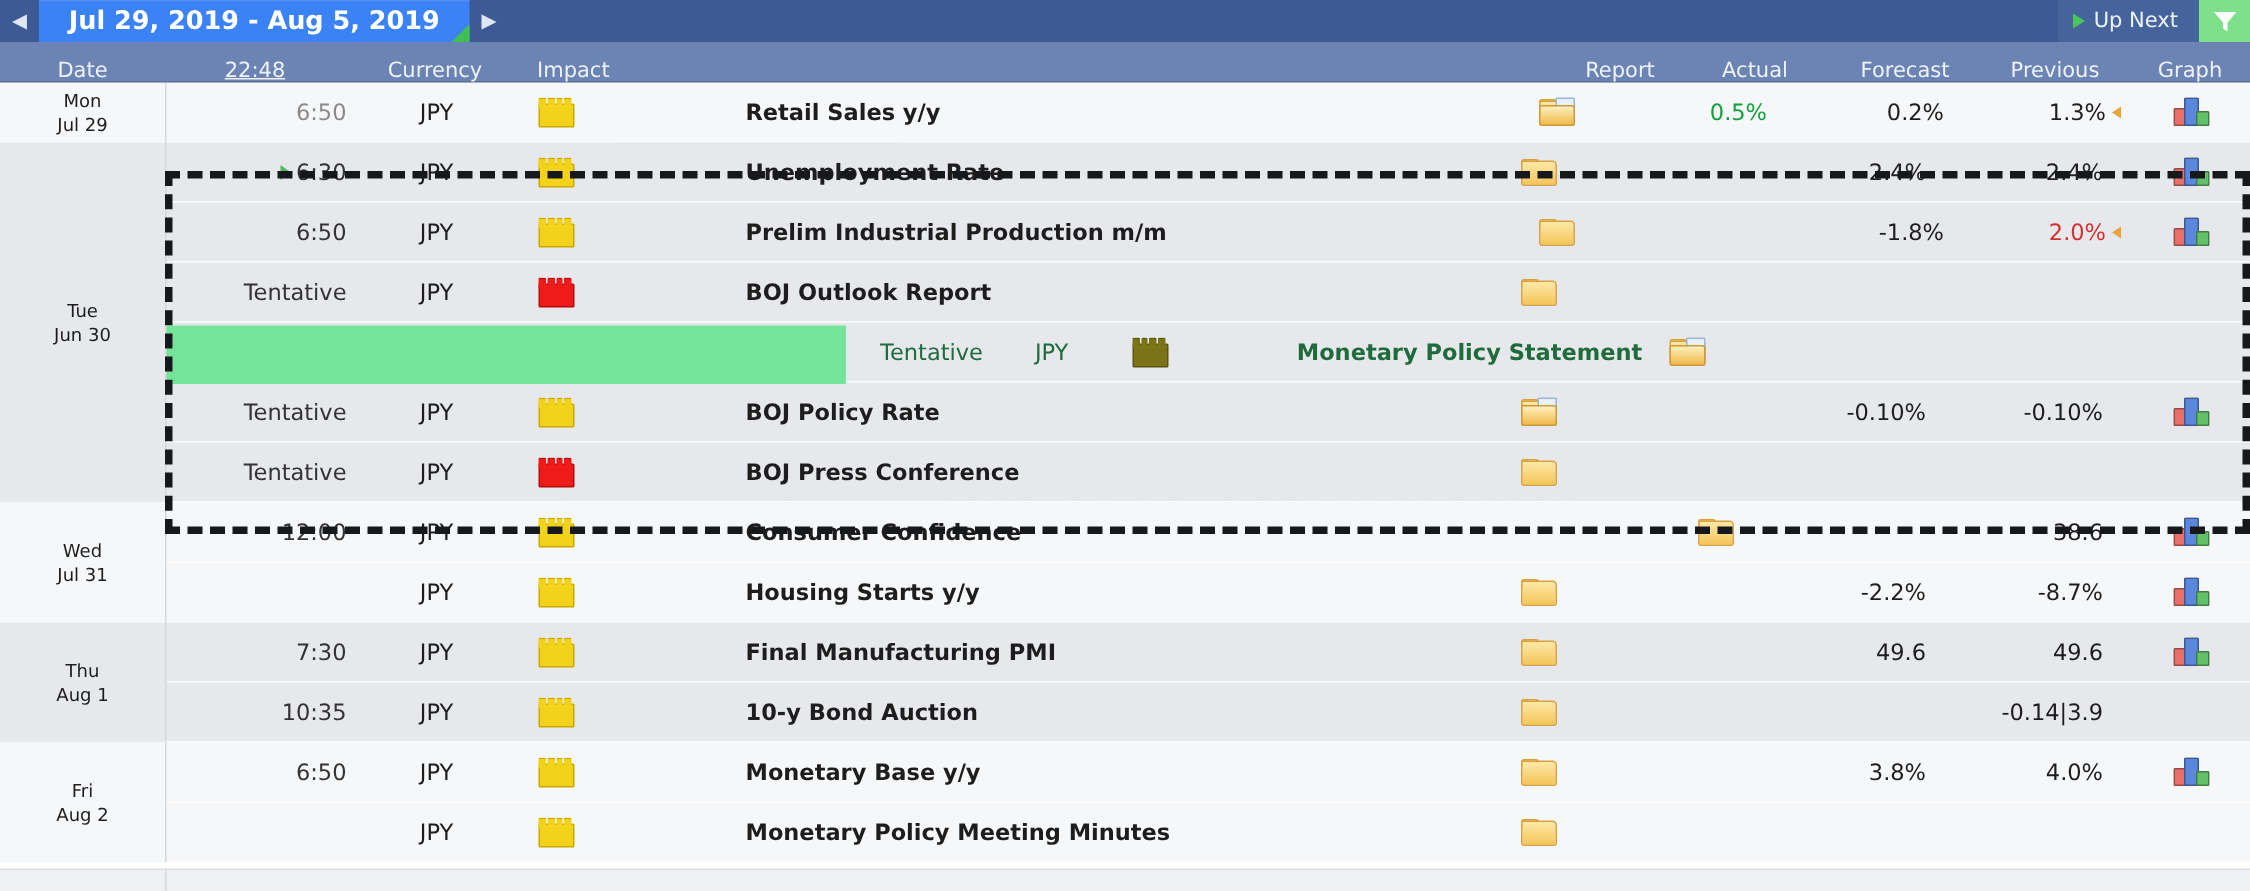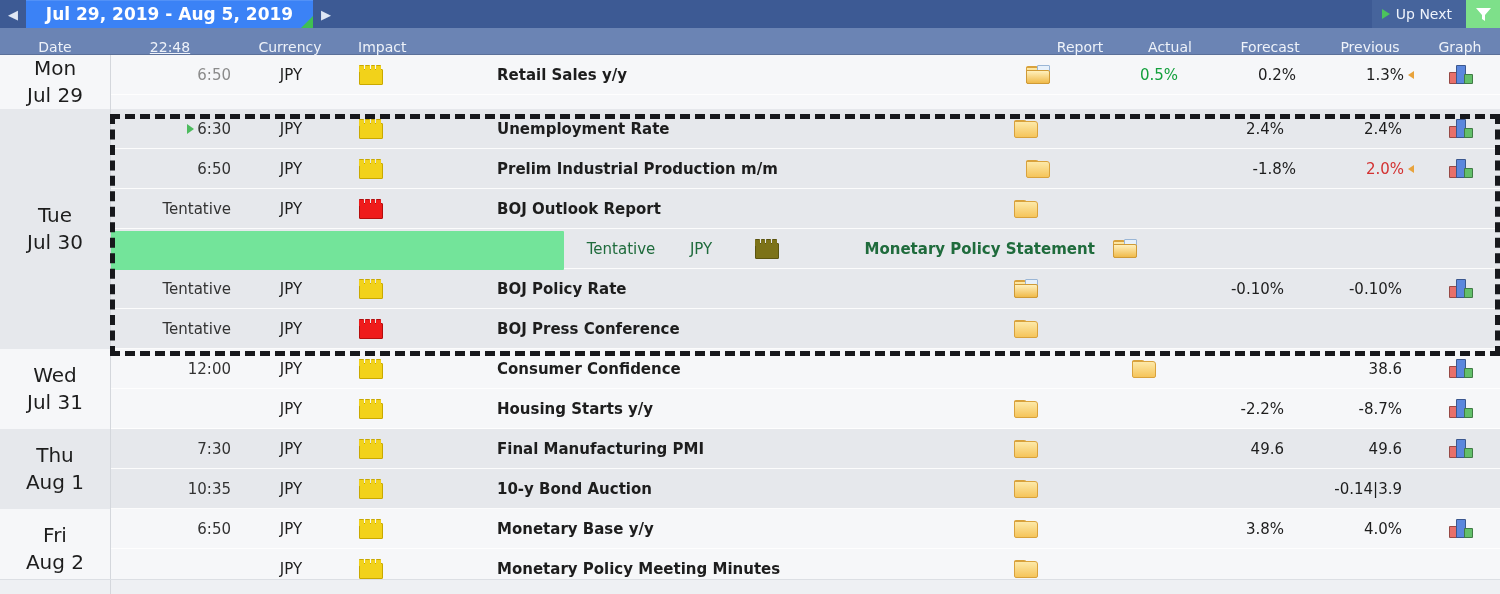--- a/index.html
+++ b/index.html
@@ -93,21 +93,21 @@
   .c-graph{width:80px;}
 
   
   .tbl{position:relative;z-index:2;}
   .daygroup{display:flex;align-items:stretch;position:relative;}
   .daygroup.shade{background:#e6e8ec;}
   .daygroup.light{background:#f6f7f9;}
   .daycell{
     width:110px;flex:0 0 110px;display:flex;flex-direction:column;
     align-items:center;justify-content:center;
-    font-size:20px;color:#1d1d1d;line-height:1.35;text-align:center;
+    font-size:12px;color:#1d1d1d;line-height:1.35;text-align:center;
     border-right:1px solid #d4d7dc;
   }
   .rows{flex:1;min-width:0;}
   .row{
     display:flex;align-items:center;height:39px;
     border-bottom:1px solid rgba(255,255,255,.85);
     position:relative;
   }
   .row:last-child{border-bottom:1px solid rgba(255,255,255,.85);}
   .row > div{display:flex;align-items:center;height:100%;}
@@ -276,21 +276,21 @@
                 <i class="g2"></i>
                 <i class="g3"></i>
               </div>
             </div>
           </div>
         </div>
       </div>
       <div class="daygroup shade">
         <div class="daycell">
           <div>Tue</div>
-          <div>Jul 30</div>
+          <div>Jun 30</div>
         </div>
         <div class="rows">
           <div class="row">
             <div class="c-time time">
               <span class="play"></span>
               <span>6:30</span>
             </div>
             <div class="c-cur cur cell-center">JPY</div>
             <div class="c-imp" style="justify-content: flex-start; padding-left: 8px;">
               <div class="impact-wrap">

